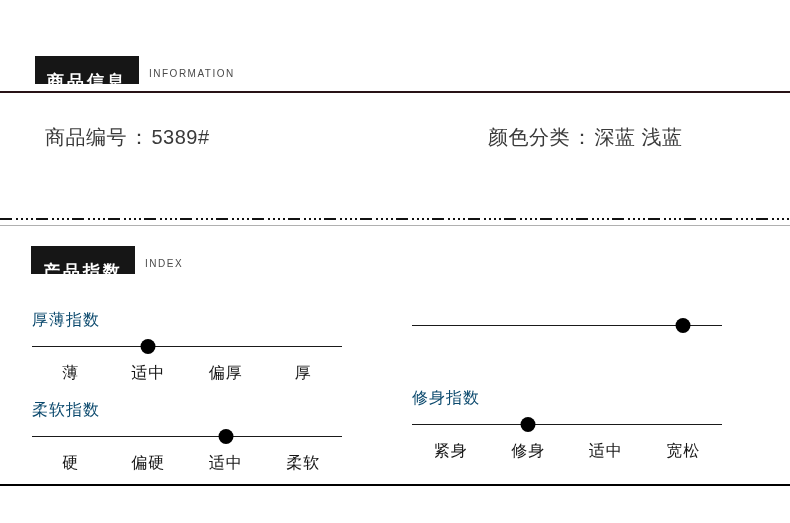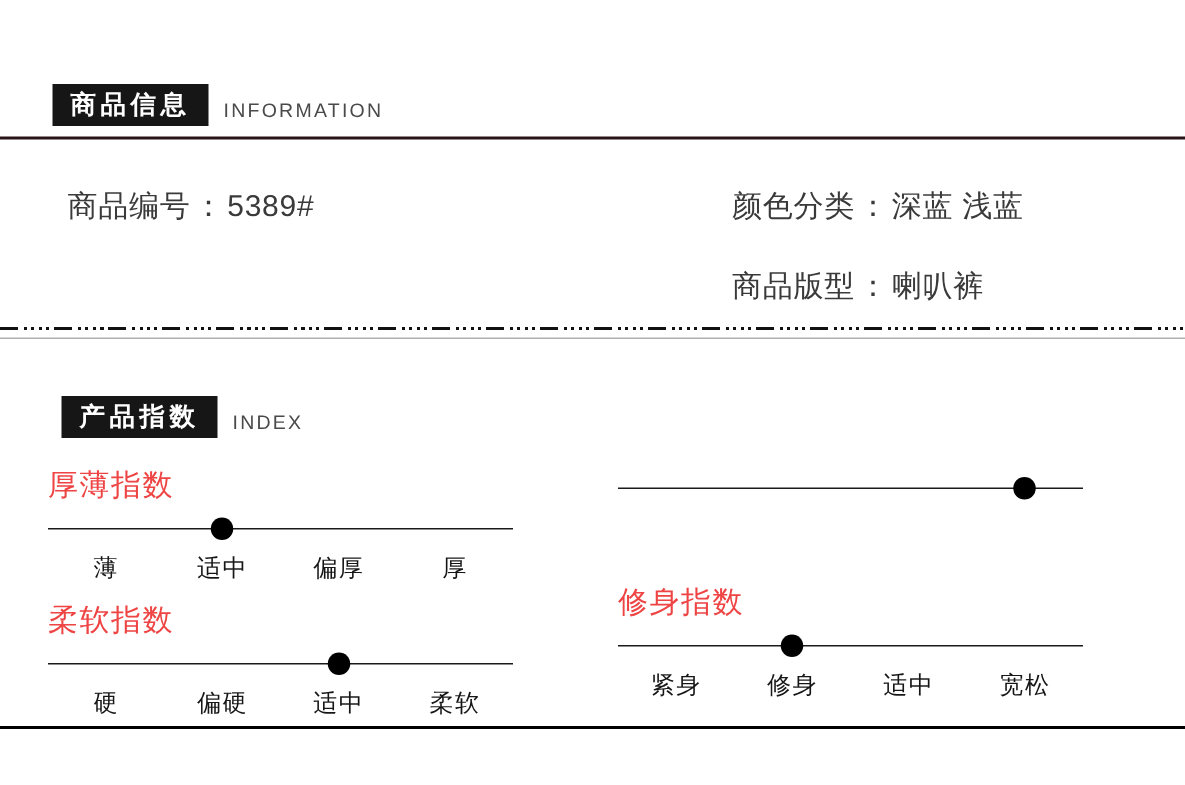--- a/index.html
+++ b/index.html
@@ -15,46 +15,46 @@
     --bottom-line:#000000;
     --page-bg:#ffffff;
   }
   *{margin:0;padding:0;box-sizing:border-box;}
   body{background:#fff;font-family:"Liberation Sans","DejaVu Sans",sans-serif;}
   .page{position:relative;width:790px;height:523px;background:var(--page-bg);overflow:hidden;}
 
   
   .sec-header{position:absolute;display:flex;align-items:center;}
   .sec-header.info{left:35px;top:56px;}
-  .sec-header.index{left:41px;top:246px;margin-top:18px;}
+  .sec-header.index{left:31px;top:246px;}
   .sec-title{display:inline-block;background:var(--header-bg);color:var(--header-text);
     font-size:17px;font-weight:bold;letter-spacing:3px;line-height:28px;height:28px;
-    padding:0 12px;white-space:nowrap;}
-  .sec-sub{font-size:13px;letter-spacing:1.5px;color:var(--subtitle-text);
+    padding:12px 12px;white-space:nowrap;}
+  .sec-sub{font-size:10px;letter-spacing:1.5px;color:var(--subtitle-text);
     margin-left:10px;margin-top:7px;white-space:nowrap;}
 
   .hr-dark{position:absolute;left:0;top:91px;width:790px;height:2px;background:var(--header-underline);}
 
   
   .info-item{position:absolute;font-size:20px;color:var(--body-text);white-space:nowrap;letter-spacing:0.5px;}
   .info-item .colon{margin:0 2px;}
 
   
   .sep-dashdot{position:absolute;left:0;top:218px;width:790px;height:2px;
     background-image:repeating-linear-gradient(90deg,
       var(--separator-dark) 0 12px, transparent 12px 16px,
       var(--separator-dark) 16px 18px, transparent 18px 21px,
       var(--separator-dark) 21px 23px, transparent 23px 26px,
       var(--separator-dark) 26px 28px, transparent 28px 31px,
       var(--separator-dark) 31px 33px, transparent 33px 36px);}
   .sep-gray{position:absolute;left:0;top:225px;width:790px;height:1px;background:var(--separator-gray);}
 
   
   .scale{position:absolute;width:310px;}
-  .scale-name{font-size:20px;color:#ef4444;letter-spacing:1px;white-space:nowrap;}
+  .scale-name{font-size:16px;color:#0c4a6e;letter-spacing:1px;white-space:nowrap;}
   .scale-track{position:relative;height:15px;margin-top:8px;}
   .scale-line{position:absolute;left:0;right:0;top:7px;height:1px;background:var(--scale-line);}
   .scale-dot{position:absolute;top:0;width:15px;height:15px;border-radius:50%;
     background:var(--dot);transform:translateX(-50%);}
   .scale-labels{display:flex;margin-top:9px;}
   .scale-labels span{flex:0 0 25%;text-align:center;font-size:16px;color:#161616;letter-spacing:1px;}
 
   .bottom-line{position:absolute;left:0;top:484px;width:790px;height:2px;background:var(--bottom-line);}
 </style>
 </head>
@@ -66,23 +66,20 @@
     <span class="sec-title">商品信息</span>
     <span class="sec-sub">INFORMATION</span>
   </div>
   <div class="hr-dark"></div>
 
   <div class="info-item" style="left:45px;top:124px">
     <span>商品编号</span><span class="colon">：</span><span>5389#</span>
   </div>
   <div class="info-item" style="left:488px;top:124px">
     <span>颜色分类</span><span class="colon">：</span><span>深蓝 浅蓝</span>
-  </div>
-  <div class="info-item" style="left:488px;top:177px">
-    <span>商品版型</span><span class="colon">：</span><span>喇叭裤</span>
   </div>
 
   <div class="sep-dashdot"></div>
   <div class="sep-gray"></div>
 
   <div class="sec-header index">
     <span class="sec-title">产品指数</span>
     <span class="sec-sub">INDEX</span>
   </div>
 

